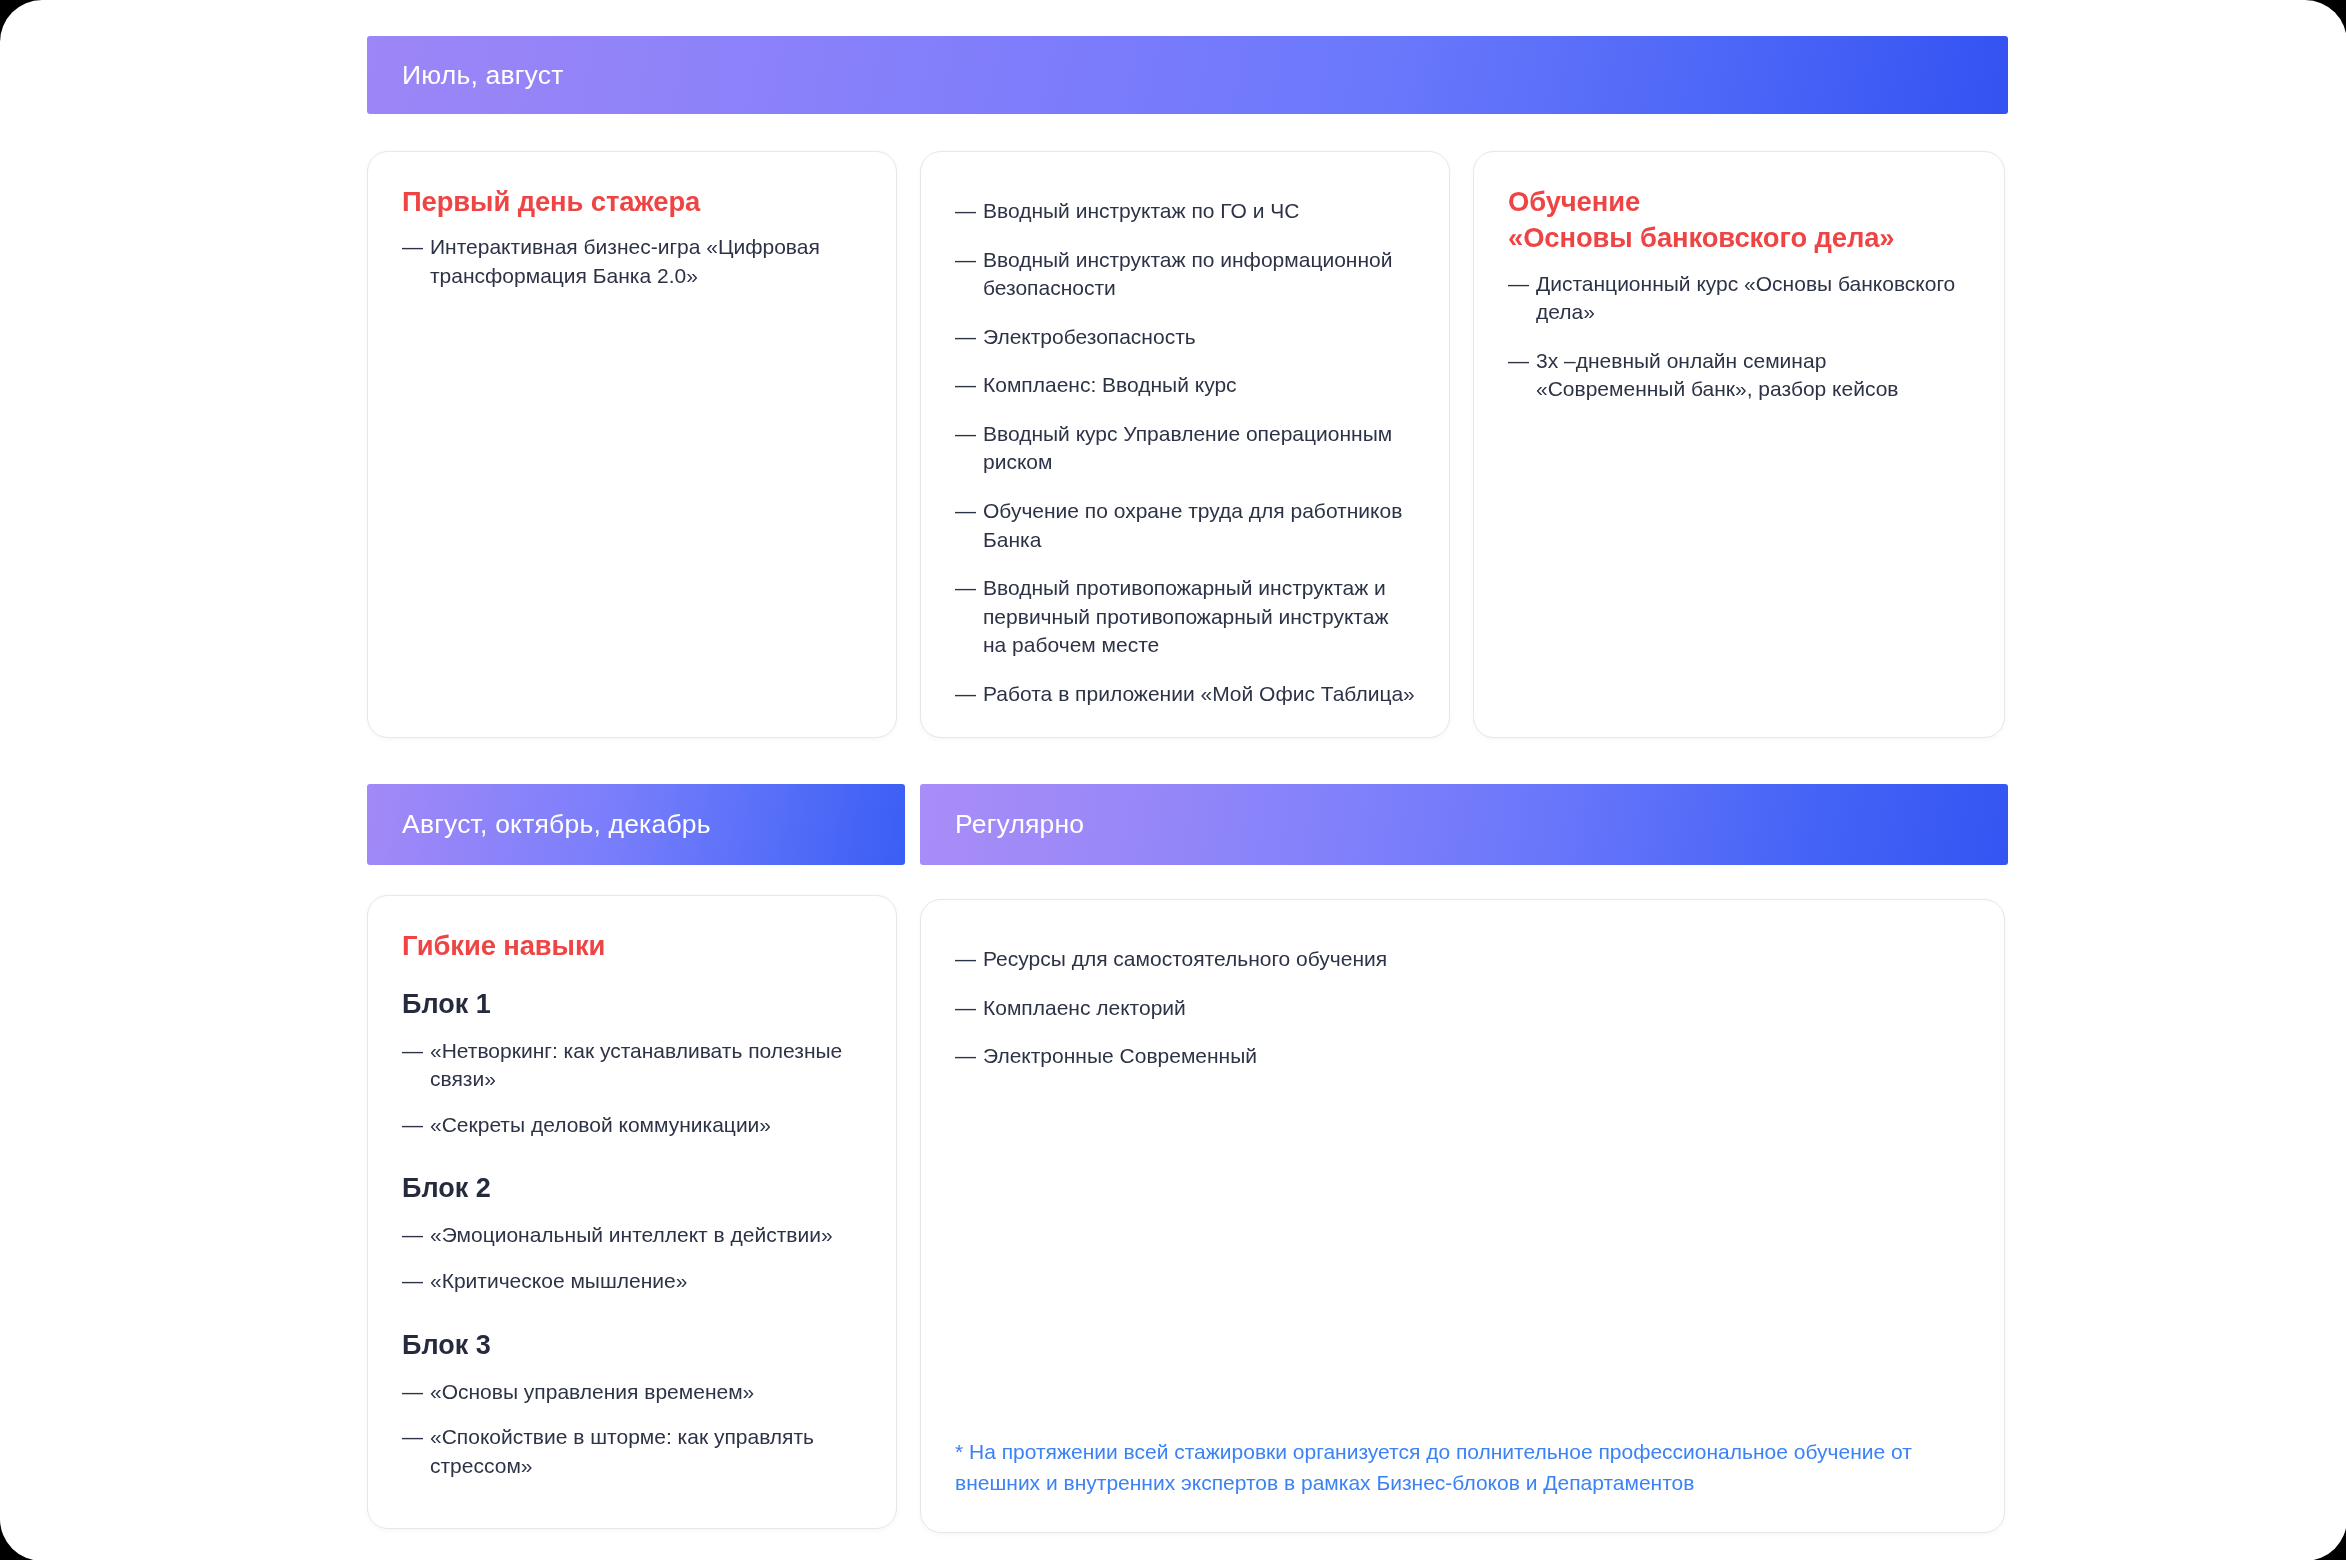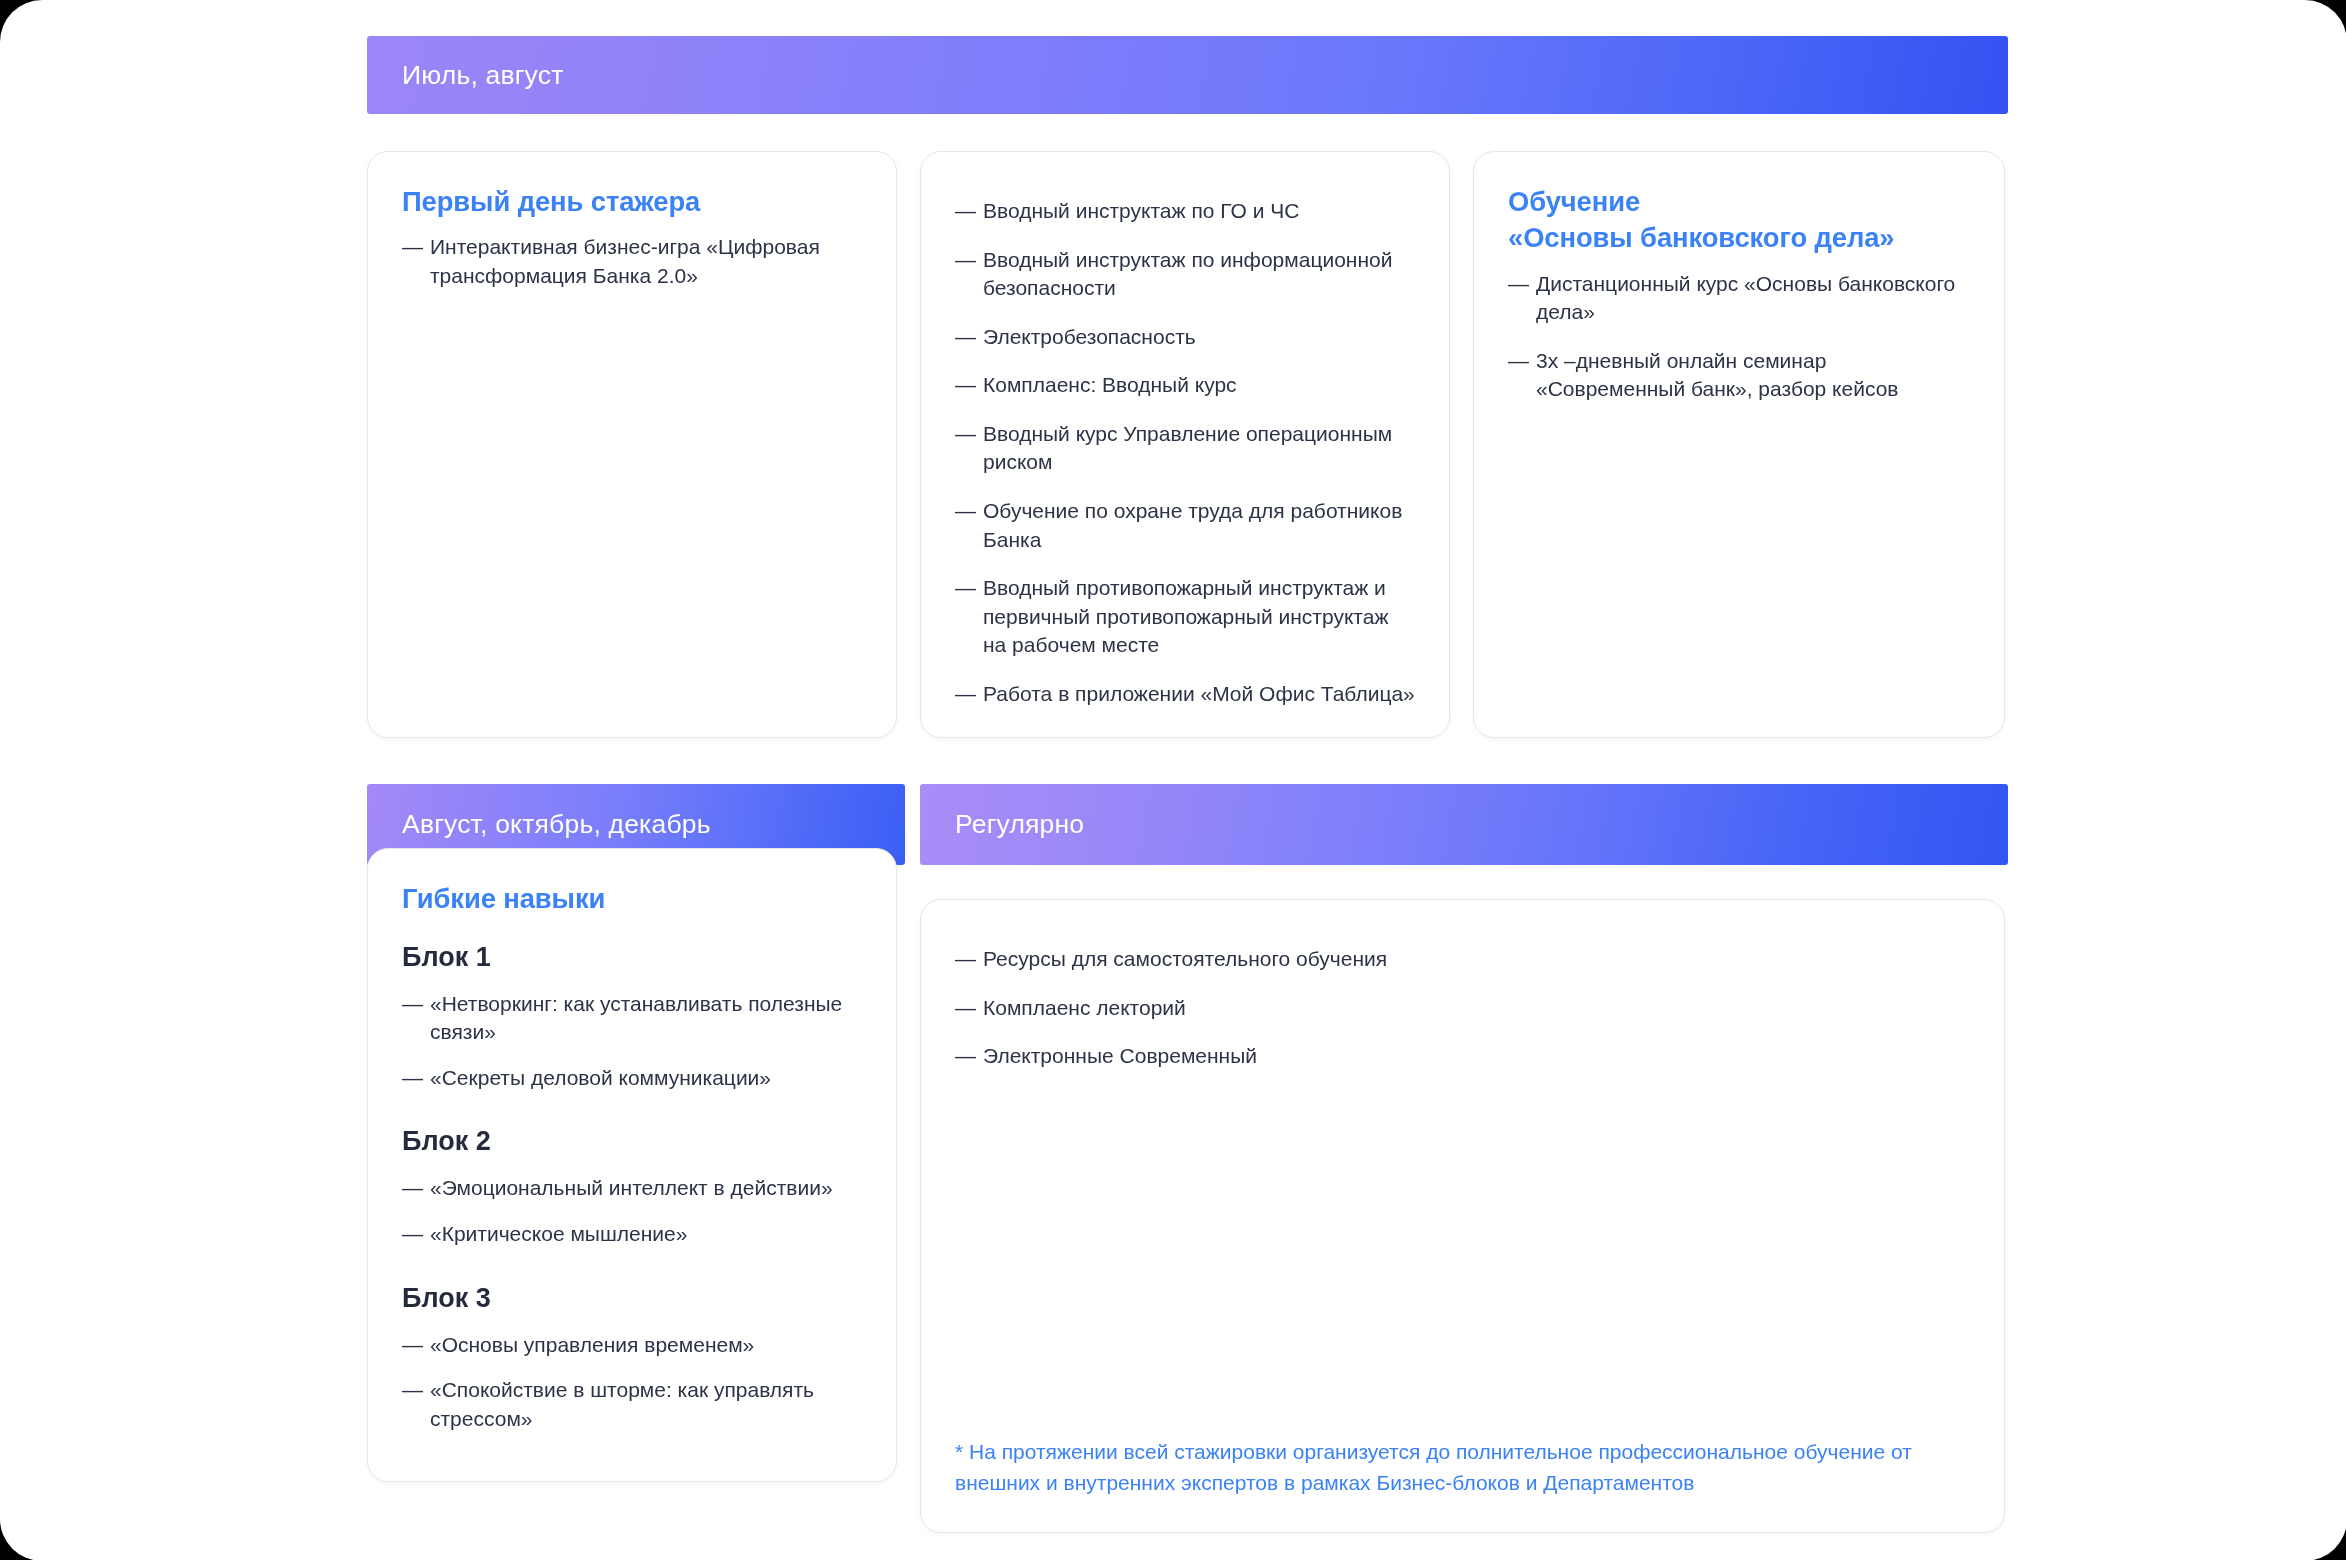--- a/index.html
+++ b/index.html
@@ -79,27 +79,27 @@
   .card-inner {
     position: absolute;
     left: 34px;
     right: 32px;
     top: 32px;
   }
 
   .card-1 { left: 367px;  top: 151px;  width: 530px;  height: 587px; }
   .card-2 { left: 920px;  top: 151px;  width: 530px;  height: 587px; }
   .card-3 { left: 1473px; top: 151px;  width: 532px;  height: 587px; }
-  .card-4 { left: 367px;  top: 848px;  width: 530px;  height: 634px; }
+  .card-4 { left: 367px;  top: 895px;  width: 530px;  height: 634px; }
   .card-5 { left: 920px;  top: 899px;  width: 1085px; height: 634px; }
 
   .card-title {
     font-size: 27.4px;
     font-weight: bold;
-    color: #3b82f6;
+    color: #ef4444;
     line-height: 1.32;
     letter-spacing: -0.1px;
     margin: 0 0 13.2px 0;
     white-space: pre-line;
   }
 
   .item-list { margin: 0; padding: 0; list-style: none; }
 
   .item {
     display: flex;

